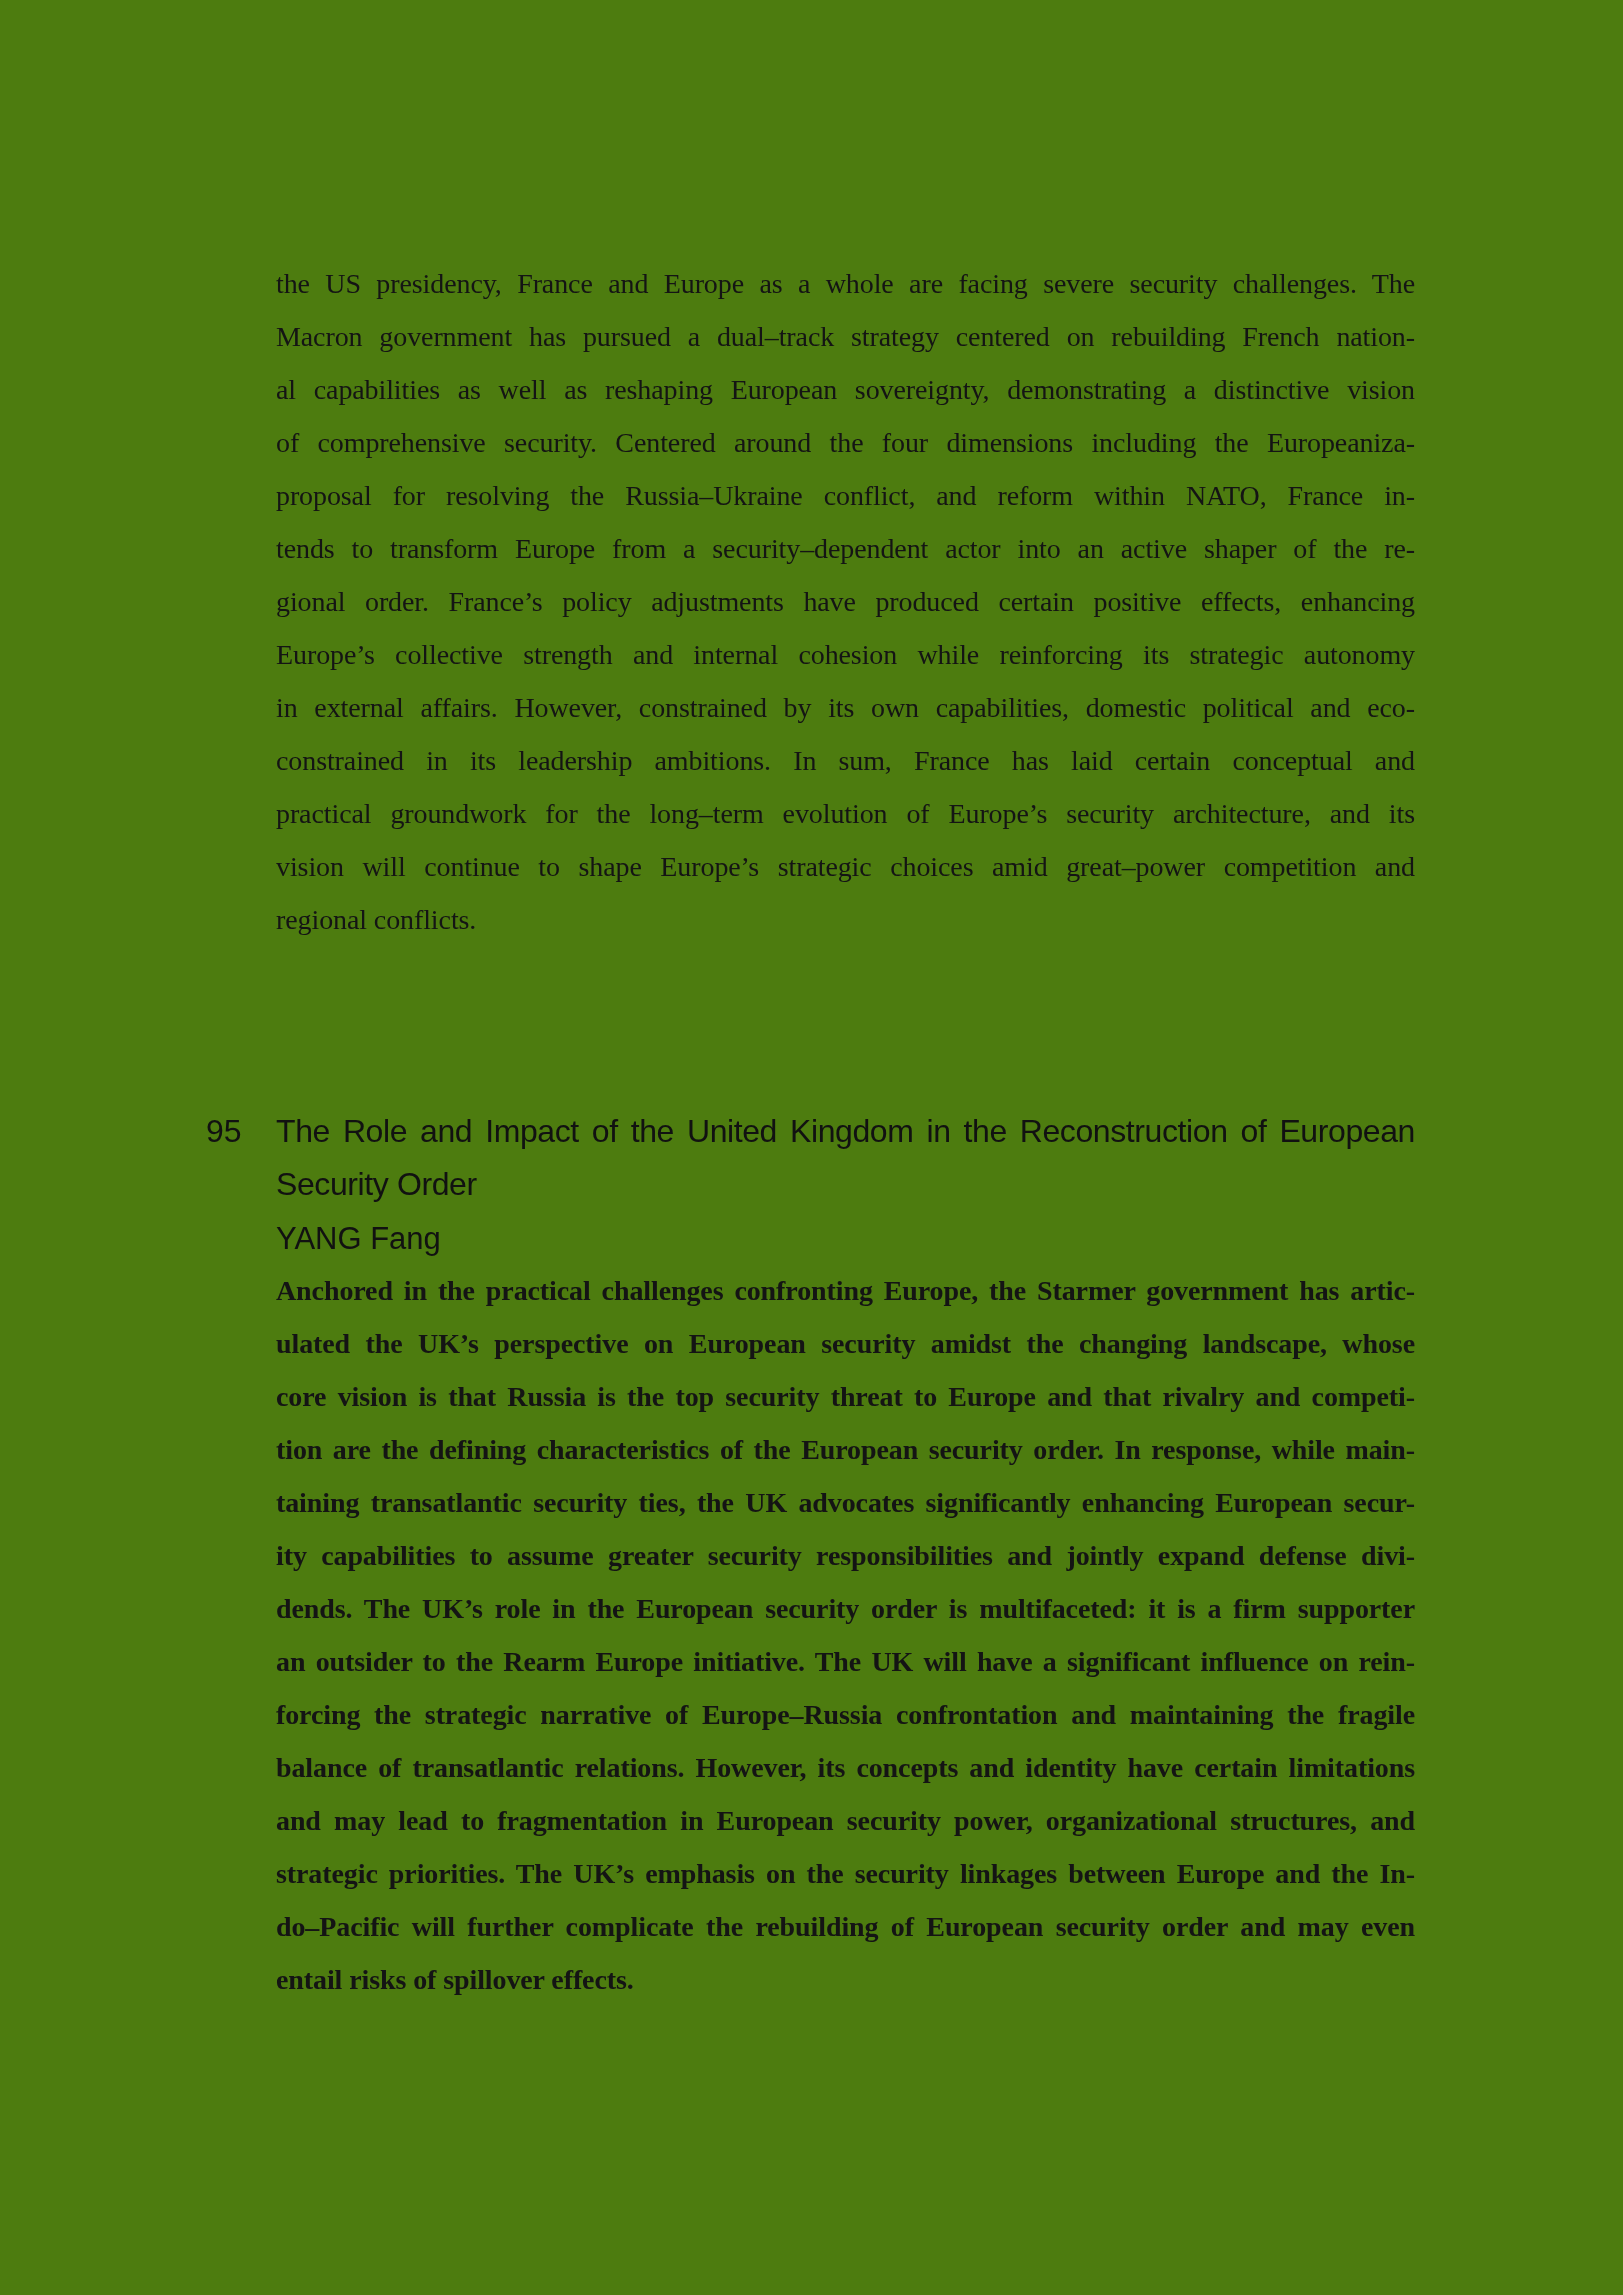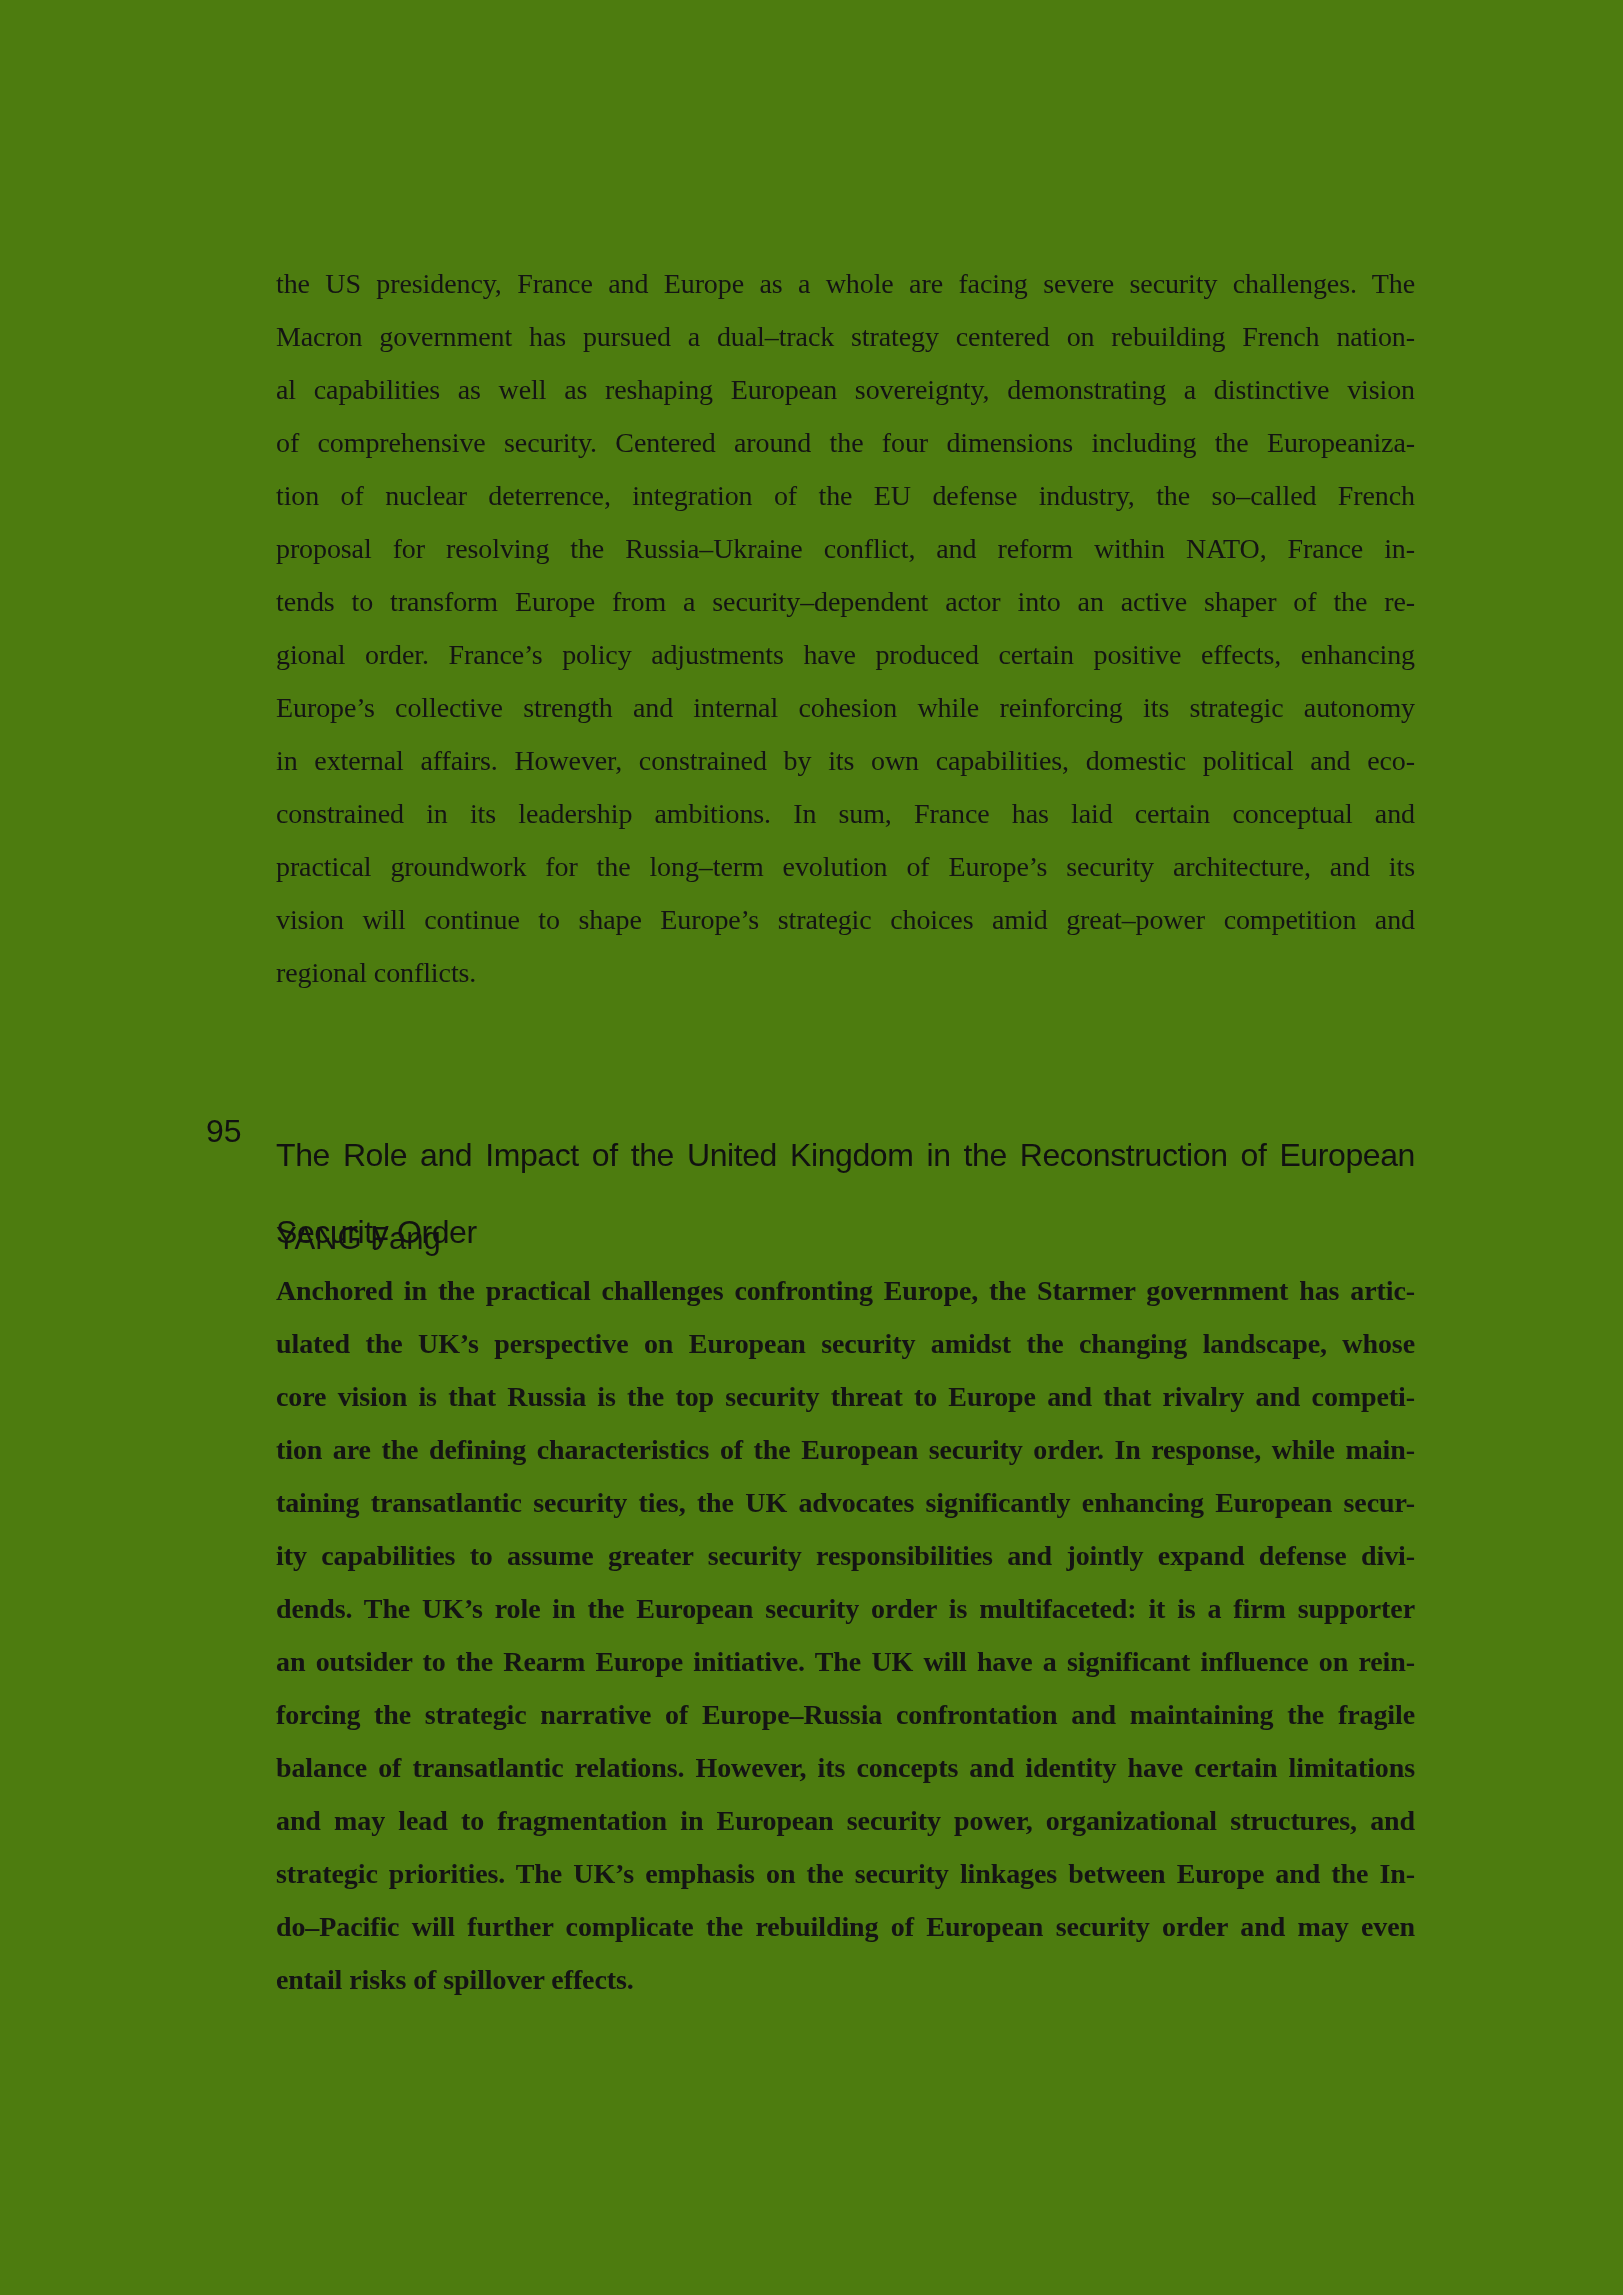--- a/index.html
+++ b/index.html
@@ -67,21 +67,20 @@
     width: 1139px;
     font-size: 32px;
     line-height: 53px;
   }
   .entry-title .tline {
     display: block;
     white-space: nowrap;
     text-align: justify;
     text-align-last: justify;
     letter-spacing: -0.4px;
-    margin-top: 24px;
   }
   .entry-title .tline.last {
     text-align: center;
     text-align-last: left;
   }
   .entry-author {
     position: absolute;
     left: 276px;
     top: 107px;
     font-size: 31px;
@@ -92,21 +91,20 @@
 </head>
 <body>
 
 <div class="page">
 
   <div class="para" id="para-1">
     <span class="line">the US presidency, France and Europe as a whole are facing severe security challenges. The</span>
     <span class="line">Macron government has pursued a dual–track strategy centered on rebuilding French nation-</span>
     <span class="line">al capabilities as well as reshaping European sovereignty, demonstrating a distinctive vision</span>
     <span class="line">of comprehensive security. Centered around the four dimensions including the Europeaniza-</span>
-    <span class="line">tion of nuclear deterrence, integration of the EU defense industry, the so–called French</span>
     <span class="line">proposal for resolving the Russia–Ukraine conflict, and reform within NATO, France in-</span>
     <span class="line">tends to transform Europe from a security–dependent actor into an active shaper of the re-</span>
     <span class="line">gional order. France’s policy adjustments have produced certain positive effects, enhancing</span>
     <span class="line">Europe’s collective strength and internal cohesion while reinforcing its strategic autonomy</span>
     <span class="line">in external affairs. However, constrained by its own capabilities, domestic political and eco-</span>
     <span class="line">constrained in its leadership ambitions. In sum, France has laid certain conceptual and</span>
     <span class="line">practical groundwork for the long–term evolution of Europe’s security architecture, and its</span>
     <span class="line">vision will continue to shape Europe’s strategic choices amid great–power competition and</span>
     <span class="line last">regional conflicts.</span>
   </div>

